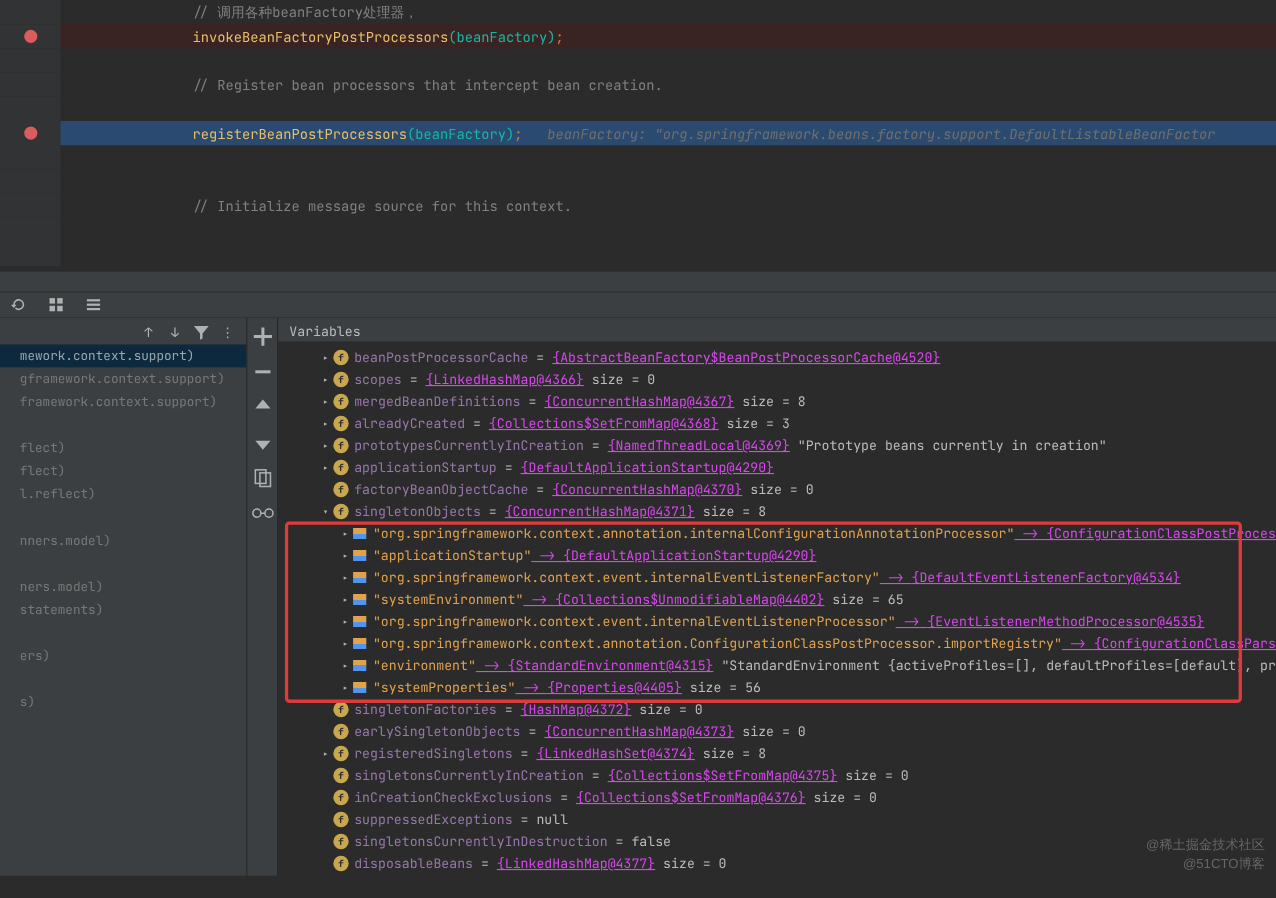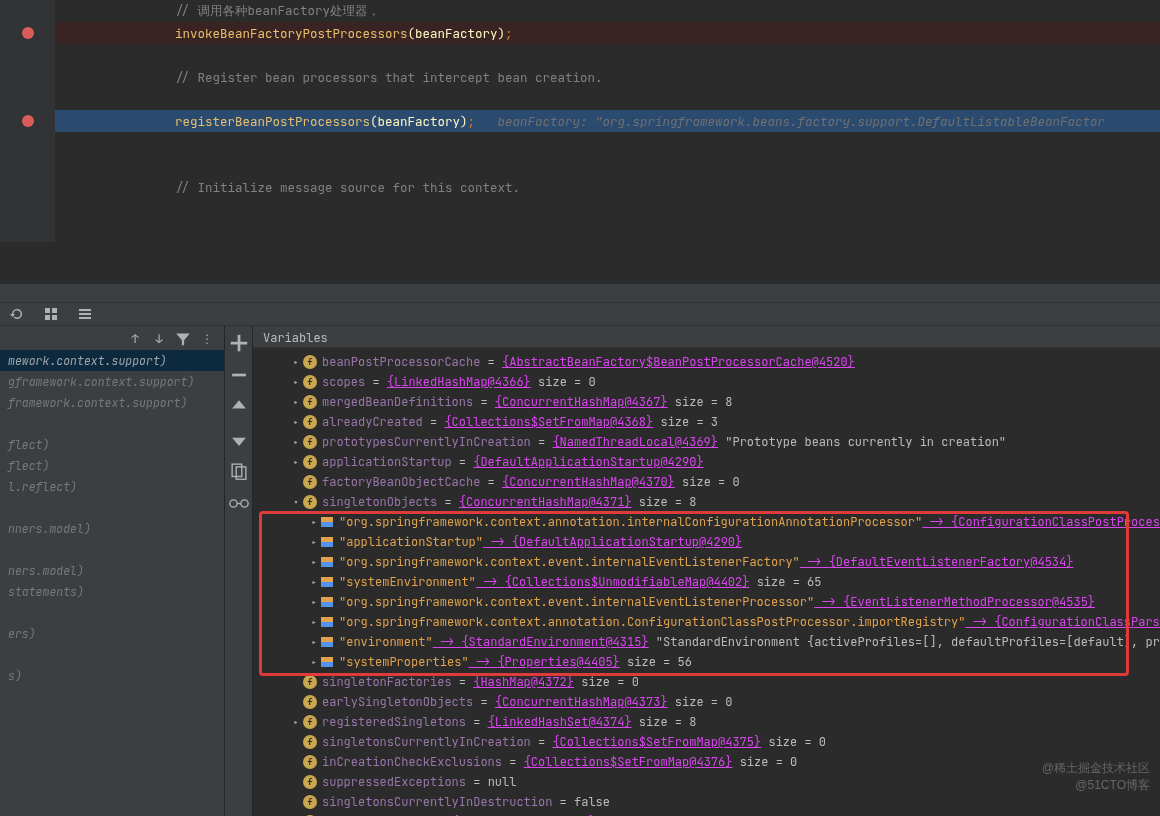--- a/index.html
+++ b/index.html
@@ -4,41 +4,41 @@
 <style>
 * { margin:0; padding:0; box-sizing:border-box; }
 body{
   font-family:"JetBrains Mono","Consolas","Menlo",monospace;
   font-size:12px;
   background:#2b2b2b;
   color:#a9b7c6;
   width:1160px; height:816px;
   overflow:hidden;
 }
-.editor{ position:relative; height:284px; overflow:hidden;}
+.editor{ position:relative; height:247px; overflow:hidden;}
 .code-line{
   display:flex; align-items:center;
   height:22px;
   white-space:pre;
   font-size:12.5px;
 }
 .gutter{
   width:55px; min-width:55px;
   background:#313335;
   height:22px;
   display:flex; align-items:center; justify-content:center;
   color:#606366;
 }
 .gutter .bp{ width:12px;height:12px;border-radius:50%;background:#db5c5c;}
 .line-body{ padding-left:120px; flex:1;}
 .bp-row{ background:#3a2323;}
 .bp-row.run{ background:#2b4a6f;}
 .cm{color:#808080;}
 .fn{color:#e8bf6a;}
-.pn{color:#fef9c3;}
+.pn{color:#14b8a6;}
 .sc{color:#cc7832;}
 .inline-hint{color:#707070; font-style:italic;text-align:center;}
 
 .divider{ height:18px; background:#3c3f41;}
 
 .toolbar{
   display:flex; align-items:center;
   background:#3c3f41; height:24px;
   padding-left:6px; gap:12px;
   border-top:1px solid #323232;
@@ -58,22 +58,22 @@
   display:flex; flex-direction:column;
   border-right:1px solid #242627;
 }
 .stack-tools{
   display:flex; justify-content:flex-end; gap:6px;
   padding:4px 8px 2px; color:#afb1b3;
 }
 .stack-tools .tb-btn{width:18px;height:18px;}
 .stack-list{ flex:1; overflow:hidden;}
 .stack-item{
-  padding:3px 8px;
-  color:#787878; font-style:italic;
+  padding:3px 18px;
+  color:#787878; 
   white-space:nowrap; overflow:hidden; text-overflow:ellipsis;
   font-size:11.5px;
 }
 .stack-item.sel{ background:#0d293e; color:#9ea6ac;}
 
 .side-btns{
   width:28px; min-width:28px;
   background:#3c3f41;
   display:flex; flex-direction:column; align-items:center;
   padding-top:6px; gap:10px;

